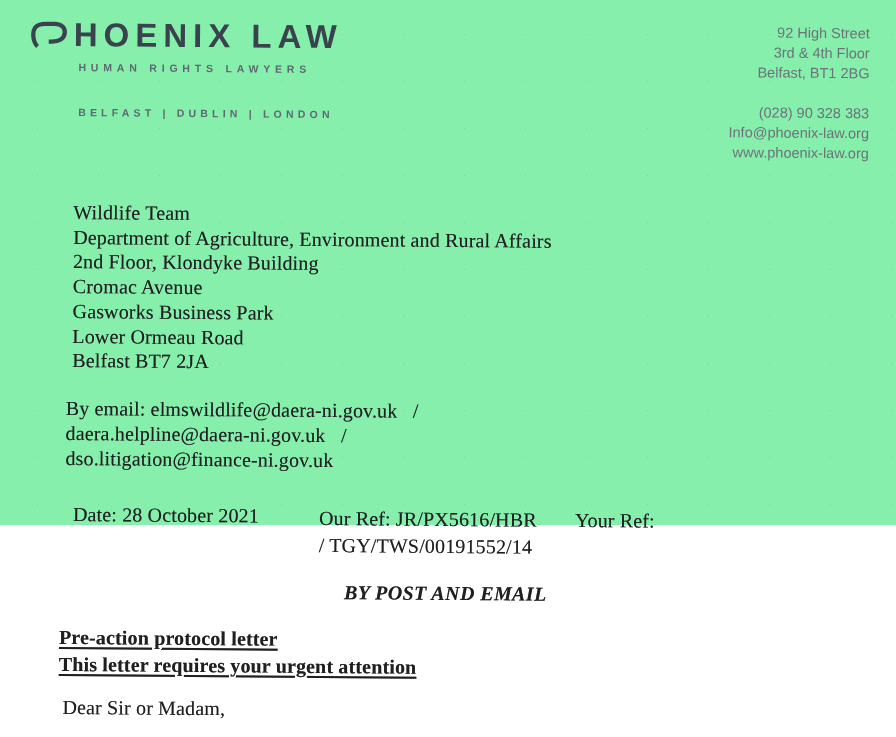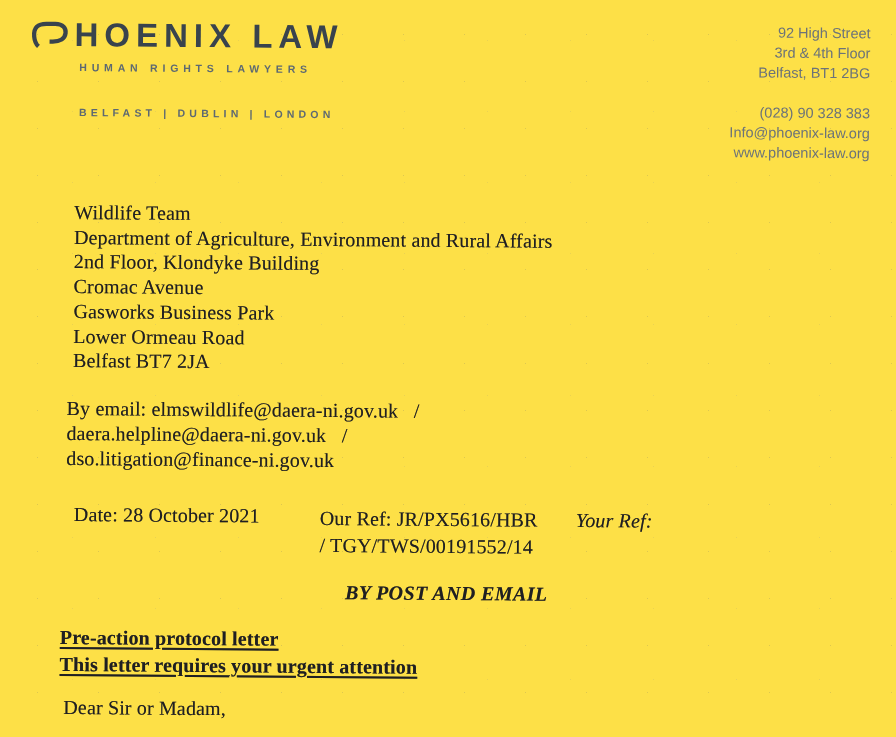--- a/index.html
+++ b/index.html
@@ -1,20 +1,20 @@
 <!DOCTYPE html>
 <html><head>
 <meta charset="utf-8">
 <style>
   html,body{margin:0;padding:0;}
   body{
     width:896px;height:737px;overflow:hidden;background:#ffffff;
     font-family:"Liberation Serif", serif;
   }
-  .page{position:relative;width:896px;height:737px;background:#fde047;}
+  .page{position:relative;width:896px;height:525px;background:#86efac;}
   
   .page::before{
     content:"";position:absolute;inset:0;pointer-events:none;
     background-image:
       radial-gradient(circle, rgba(110,110,110,.22) .6px, transparent .8px),
       radial-gradient(circle, rgba(140,140,140,.16) .5px, transparent .7px);
     background-size:61px 47px, 83px 71px;
     background-position:7px 11px, 31px 5px;
   }
   .tilt{position:absolute;inset:0;transform:rotate(0.45deg);transform-origin:50% 50%;}
@@ -41,21 +41,21 @@
     font-family:"Liberation Sans", sans-serif;font-size:14.5px;line-height:20px;color:#6c7379;
   }
   .firm-contact{margin-top:20px;}
 
   
   .body-ink{color:#1f1f22;font-size:20px;letter-spacing:.15px;text-shadow:0 0 .3px rgba(40,40,40,.55);}
   .recipient{position:absolute;left:73px;top:203px;line-height:24.7px;}
   .emails{position:absolute;left:67px;top:399px;line-height:25px;}
   .ref-date{position:absolute;left:75px;top:506px;}
   .our-ref{position:absolute;left:321px;top:506px;line-height:27px;}
-  .your-ref{position:absolute;left:577px;top:508px;font-style:italic;}
+  .your-ref{position:absolute;left:577px;top:508px;}
   .delivery{
     position:absolute;left:0;top:582px;width:100%;text-align:center;
     font-weight:700;font-style:italic;letter-spacing:.4px;
   }
   .subject{position:absolute;left:62px;top:627px;line-height:27px;font-weight:700;}
   .subject-line{text-decoration:underline;text-decoration-thickness:1.8px;text-underline-offset:3px;}
   .salutation{position:absolute;left:66px;top:699px;}
 </style>
 </head>
 <body>

